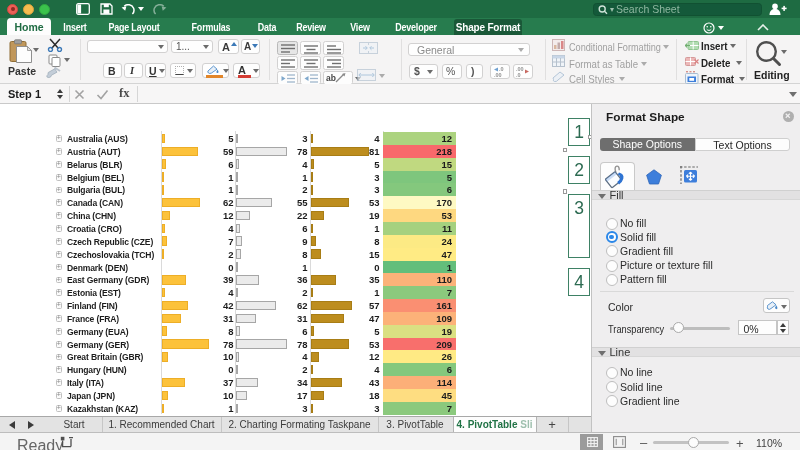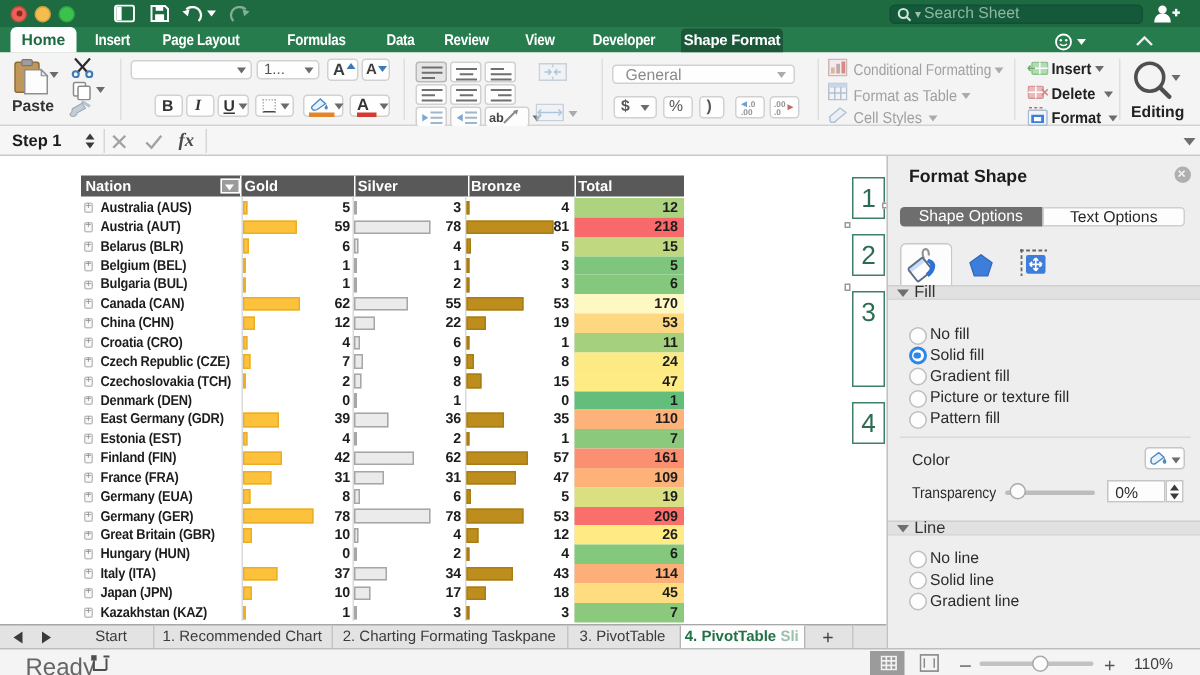--- a/index.html
+++ b/index.html
@@ -369,39 +369,26 @@
 <div class="rtxt" style="left:8px;top:4px;font-weight:bold;color:#1C1C1C;font-size:11px;">Step 1</div>
 <div class="abs" style="left:57px;top:4.5px;width:0;height:0;border-left:3.5px solid transparent;border-right:3.5px solid transparent;border-bottom:4.5px solid #3B3B3B;"></div>
 <div class="abs" style="left:57px;top:11px;width:0;height:0;border-left:3.5px solid transparent;border-right:3.5px solid transparent;border-top:4.5px solid #3B3B3B;"></div>
 <div class="fsep" style="left:68.5px;"></div>
 <svg class="abs" style="left:74px;top:4.5px" width="11" height="11" viewBox="0 0 11 11">
         <path d="M1.5 1.5 L9.5 9.5 M9.5 1.5 L1.5 9.5" stroke="#A2A2A2" stroke-width="1.6"></path>
       </svg>
 <svg class="abs" style="left:96px;top:4.5px" width="13" height="11" viewBox="0 0 13 11">
         <path d="M1.5 6 L5 9.5 L11.5 1.5" stroke="#A2A2A2" stroke-width="1.6" fill="none"></path>
       </svg>
-<div class="abs" style="left:119px;top:2px;font-size:12.5px;font-style:italic;font-weight:bold;color:#4A4A4A;font-family:'Liberation Serif',serif;">fx</div>
+<div class="abs" style="left:119px;top:2px;font-size:12.5px;font-weight:bold;color:#4A4A4A;font-family:'Liberation Serif',serif;">fx</div>
 <div class="fsep" style="left:137px;"></div>
 <div class="abs" style="left:789px;top:8px;width:0;height:0;border-left:4px solid transparent;border-right:4px solid transparent;border-top:5px solid #6F6F6F;"></div>
 </div>
 
 <div id="sheet">
-<div id="thead">
-<div class="hlbl" style="left:3px;">Nation</div>
-<div class="hlbl" style="left:109px;">Gold</div>
-<div class="hlbl" style="left:184.5px;">Silver</div>
-<div class="hlbl" style="left:260px;">Bronze</div>
-<div class="hlbl" style="left:331.5px;">Total</div>
-<div class="hsep" style="left:106px;"></div>
-<div class="hsep" style="left:182px;"></div>
-<div class="hsep" style="left:257.5px;"></div>
-<div class="hsep" style="left:328.5px;"></div>
-<div class="abs" style="left:93px;top:2px;width:12.5px;height:10.5px;background:#9B9B9B;border:1px solid #fff;"></div>
-<div class="abs" style="left:96px;top:6px;width:0;height:0;border-left:3.2px solid transparent;border-right:3.2px solid transparent;border-top:4px solid #fff;"></div>
-</div>
 <div class="vline" style="left:160.5px;"></div>
 <div class="vline" style="left:234.5px;"></div>
 <div class="vline" style="left:309.5px;"></div>
 <div class="vline" style="left:382.5px;"></div>
 <div class="trow" style="top:28.00px">
         <div class="exp">+</div>
         <div class="nm">Australia (AUS)</div>
         <div class="bar gbar" style="width:3.01px"></div>
         <div class="num n1">5</div>
         <div class="bar sbar" style="width:1.94px"></div>

